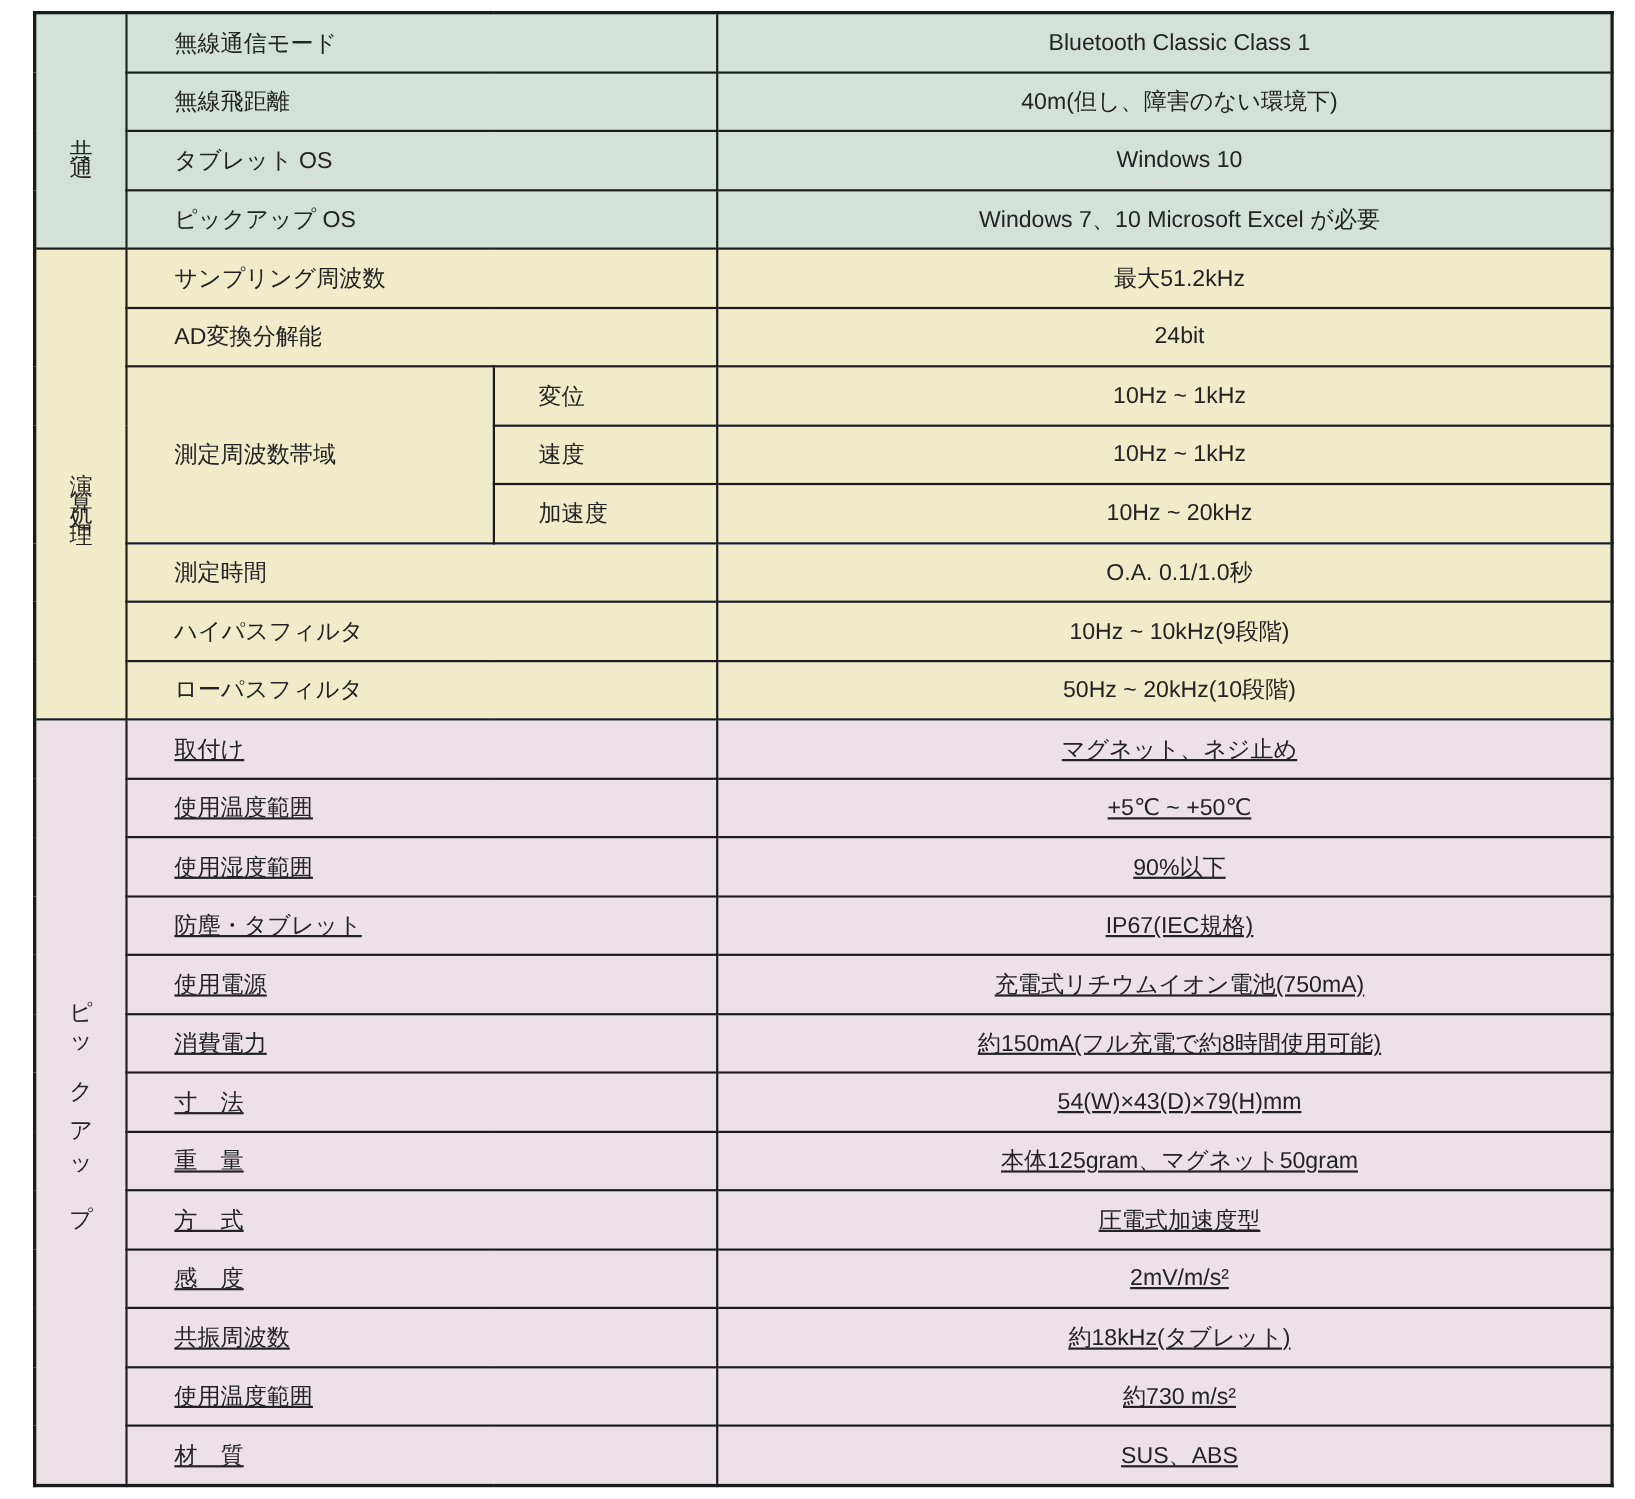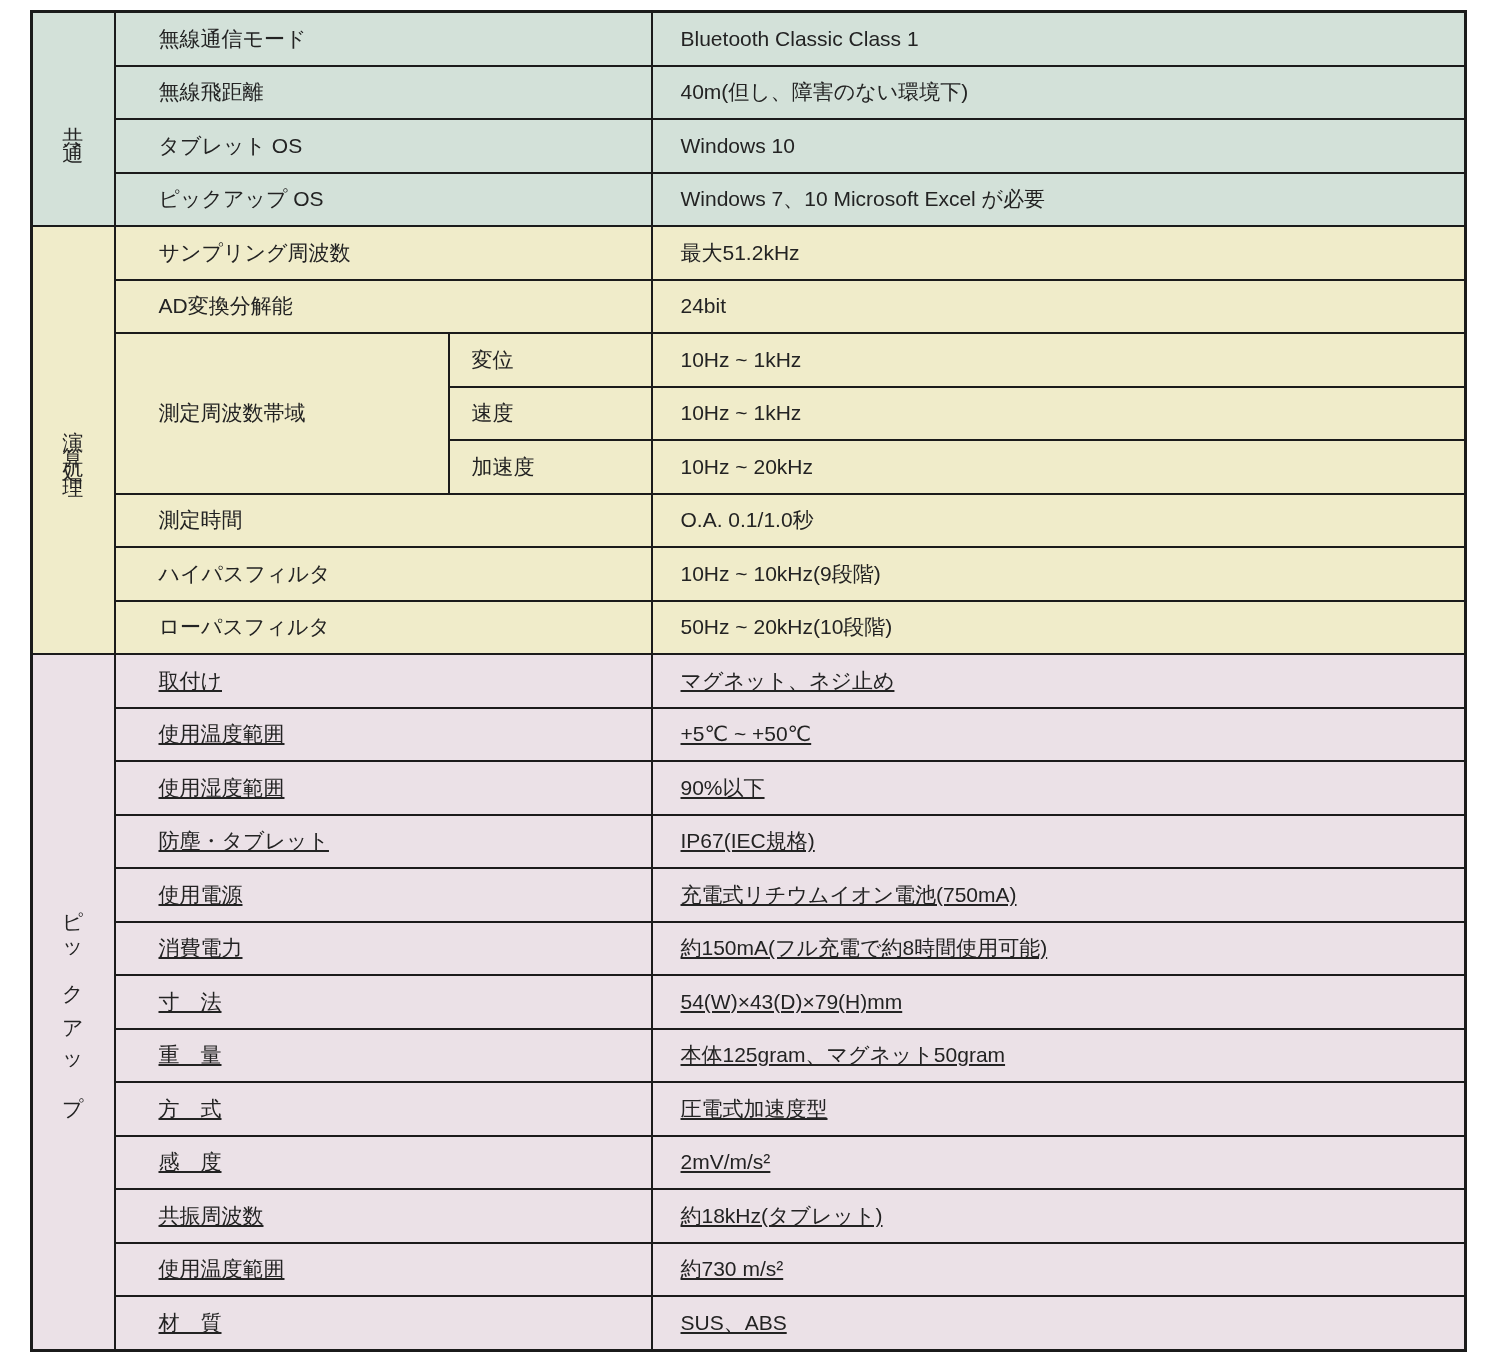--- a/index.html
+++ b/index.html
@@ -33,22 +33,22 @@
     padding: 0;
     overflow: hidden;
     white-space: nowrap;
   }
   
   .sec-common  td, .sec-common  th { background: #d3e1d9; }
   .sec-process td, .sec-process th { background: #f0ecca; margin-left: 40px; }
   .sec-pickup  td, .sec-pickup  th { background: #ebe1e7; text-decoration: underline; }
 
   td.lbl  { padding-left: 43px; }
-  td.sub  { padding-left: 22px; }
-  td.val  { padding-left: 28px; }
+  td.sub  { padding-left: 40px; }
+  td.val  { padding-left: 28px; text-align: center; }
 
   th.secname {
     text-align: center;
     vertical-align: middle;
     font-weight: 400;
   }
   .vtext {
     display: inline-block;
     writing-mode: vertical-rl;
     text-orientation: upright;

